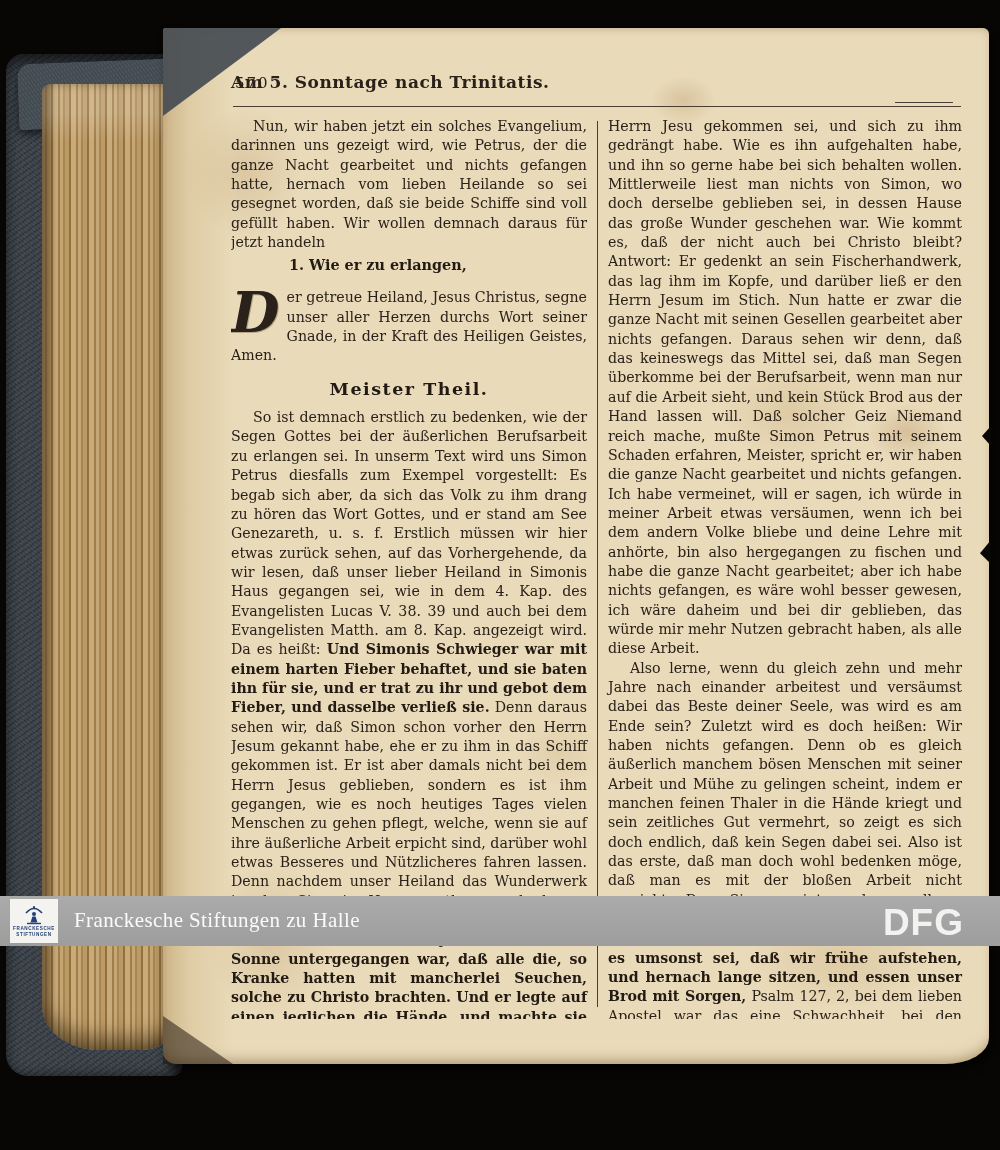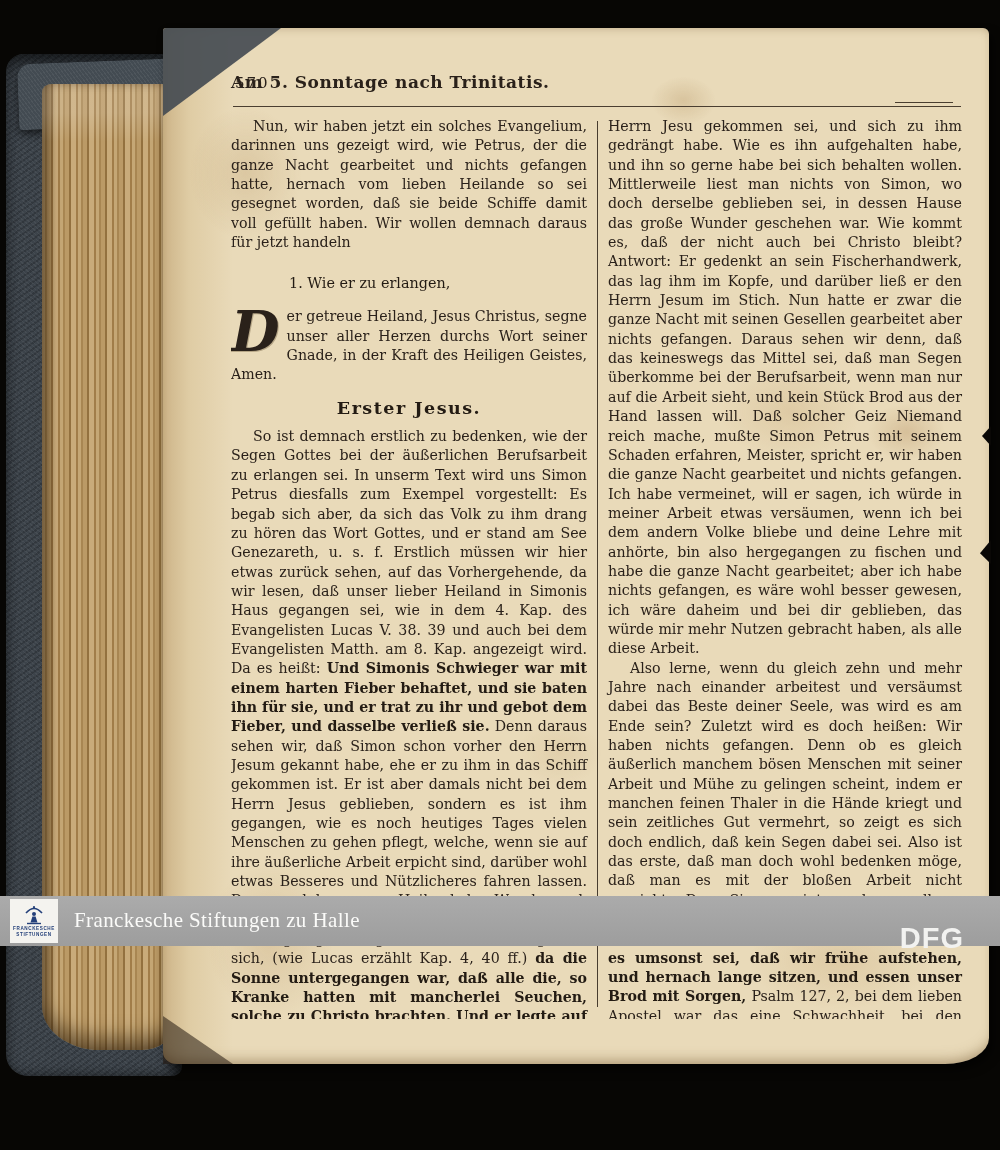--- a/index.html
+++ b/index.html
@@ -71,42 +71,42 @@
   .column{font-size:14.2px;line-height:19.35px;text-align:justify;
     hyphens:auto;-webkit-hyphens:auto;}
   .column.left{width:356px;}
   .column.right{width:354px;}
   .col-divider{width:1px;background:#473c2e;margin:4px 10px 12px 10px;}
   .column p{margin:0;}
   p.indent{text-indent:22px;}
   .bold{font-weight:700;color:#231b13;margin-top:44px;}
   .subject-heading{font-weight:700;text-align:center;font-size:14.8px;
     margin-top:7px !important;letter-spacing:.2px;color:#231b13;}
-  .list{margin:21px 0 4px 58px;font-weight:400;color:#231b13;line-height:21px;
+  .list{margin:2px 0 4px 58px;font-weight:700;color:#231b13;line-height:21px;
     font-size:14.4px;}
   .invocation{margin-top:13px !important;}
   .drop-cap{float:left;font-size:56px;line-height:44px;padding:2px 7px 0 0;
     font-style:italic;font-weight:700;color:#2a211a;
     text-shadow:1px 1px 0 rgba(90,70,40,.35);}
   .part-heading{margin:14px 0 9px 0;text-align:center;font-weight:700;font-size:17.5px;
     letter-spacing:1.5px;color:#231b13;}
 
   
   .footer-bar{position:absolute;left:0;bottom:0;width:1000px;height:50px;
     background:linear-gradient(180deg,#ababab,#9d9d9d);}
   .logo-box{position:absolute;left:10px;top:3px;width:48px;height:44px;
     background:#f4f3ef;display:flex;flex-direction:column;align-items:center;
     justify-content:center;gap:1px;}
   .logo-box svg{display:block;}
   .logo-text{font-family:"Liberation Sans", sans-serif;font-size:4.6px;line-height:5.4px;
     color:#24407a;text-align:center;letter-spacing:.6px;font-weight:700;}
   .institution{position:absolute;left:74px;top:12px;font-family:Liberation Serif, serif;
     font-size:21px;color:#fbfbf9;letter-spacing:.4px;}
-  .dfg{position:absolute;right:36px;top:26px;font-family:"Liberation Sans", sans-serif;
-    font-weight:800;font-size:29px;letter-spacing:1px;color:#f2f2f0;
+  .dfg{position:absolute;right:36px;top:6px;font-family:"Liberation Sans", sans-serif;
+    font-weight:800;font-size:37px;letter-spacing:1px;color:#f2f2f0;
     transform:scaleY(1.02);}
 </style>
 </head>
 <body>
 
 <div class="stage">
 
   <div class="cover"></div>
   <div class="cover-corner"></div>
   <div class="fore-edge"></div>
@@ -120,28 +120,28 @@
 
     <div class="page-inner">
       <div class="page-header">
         <span class="page-number">570</span>
         <span class="running-title">Am 5. Sonntage nach Trinitatis.</span>
       </div>
       <div class="header-rule"></div>
 
       <div class="columns">
         <div class="column left">
-          <p class="indent"><span>Nun, wir haben jetzt ein solches Evangelium, darinnen uns gezeigt wird, wie Petrus, der die ganze Nacht gearbeitet und nichts gefangen hatte, hernach vom lieben Heilande so sei gesegnet worden, daß sie beide Schiffe damit voll gefüllt haben. Wir wollen demnach daraus für jetzt handeln</span></p>
+          <p class="indent"><span>Nun, wir haben jetzt ein solches Evangelium, darinnen uns gezeigt wird, wie Petrus, der die ganze Nacht gearbeitet und nichts gefangen hatte, hernach vom lieben Heilande so sei gesegnet worden, daß sie beide Schiffe sind voll gefüllt haben. Wir wollen demnach daraus für jetzt handeln</span></p>
           <div class="list">
             <div>1. Wie er zu erlangen,</div>
           </div>
           <p class="invocation">
             <span class="drop-cap">D</span><span>er getreue Heiland, Jesus Christus, segne unser aller Herzen durchs Wort seiner Gnade, in der Kraft des Heiligen Geistes, Amen.</span>
           </p>
-          <div class="part-heading">Erster Jesus.</div>
+          <div class="part-heading">Meister Theil.</div>
           <p class="indent"><span>So ist demnach erstlich zu bedenken, wie der Segen Gottes bei der äußerlichen Berufsarbeit zu erlangen sei. In unserm Text wird uns Simon Petrus diesfalls zum Exempel vorgestellt: Es begab sich aber, da sich das Volk zu ihm drang zu hören das Wort Gottes, und er stand am See Genezareth, u. s. f. Erstlich müssen wir hier etwas zurück sehen, auf das Vorhergehende, da wir lesen, daß unser lieber Heiland in Simonis Haus gegangen sei, wie in dem 4. Kap. des Evangelisten Lucas V. 38. 39 und auch bei dem Evangelisten Matth. am 8. Kap. angezeigt wird. Da es heißt: </span><span class="bold">Und Simonis Schwieger war mit einem harten Fieber behaftet, und sie baten ihn für sie, und er trat zu ihr und gebot dem Fieber, und dasselbe verließ sie.</span><span> Denn daraus sehen wir, daß Simon schon vorher den Herrn Jesum gekannt habe, ehe er zu ihm in das Schiff gekommen ist. Er ist aber damals nicht bei dem Herrn Jesus geblieben, sondern es ist ihm gegangen, wie es noch heutiges Tages vielen Menschen zu gehen pflegt, welche, wenn sie auf ihre äußerliche Arbeit erpicht sind, darüber wohl etwas Besseres und Nützlicheres fahren lassen. Denn nachdem unser Heiland das Wunderwerk in des Simonis Hause gethan, und dessen Schwieger gesund gemacht hatte, so begab es sich, (wie Lucas erzählt Kap. 4, 40 ff.) </span><span class="bold">da die Sonne untergegangen war, daß alle die, so Kranke hatten mit mancherlei Seuchen, solche zu Christo brachten. Und er legte auf einen jeglichen die Hände, und machte sie gesund. Es fuhren auch die Teufel aus von Vielen, schrieen und sprachen: Du bist Christus der Sohn Gottes. Und er bedrohte sie, und ließ sie nicht reden, denn sie wußten, daß er Christus war. Da es aber Tag ward, ging er hinaus in eine wüste Stätte, und das Volk suchte ihn, und kamen zu ihm, und hielten ihn auf, daß er nicht von ihnen ging.</span></p>
         </div>
 
         <div class="col-divider"></div>
 
         <div class="column right">
           <p><span>Herrn Jesu gekommen sei, und sich zu ihm gedrängt habe. Wie es ihn aufgehalten habe, und ihn so gerne habe bei sich behalten wollen. Mittlerweile liest man nichts von Simon, wo doch derselbe geblieben sei, in dessen Hause das große Wunder geschehen war. Wie kommt es, daß der nicht auch bei Christo bleibt? Antwort: Er gedenkt an sein Fischerhandwerk, das lag ihm im Kopfe, und darüber ließ er den Herrn Jesum im Stich. Nun hatte er zwar die ganze Nacht mit seinen Gesellen gearbeitet aber nichts gefangen. Daraus sehen wir denn, daß das keineswegs das Mittel sei, daß man Segen überkomme bei der Berufsarbeit, wenn man nur auf die Arbeit sieht, und kein Stück Brod aus der Hand lassen will. Daß solcher Geiz Niemand reich mache, mußte Simon Petrus mit seinem Schaden erfahren, Meister, spricht er, wir haben die ganze Nacht gearbeitet und nichts gefangen. Ich habe vermeinet, will er sagen, ich würde in meiner Arbeit etwas versäumen, wenn ich bei dem andern Volke bliebe und deine Lehre mit anhörte, bin also hergegangen zu fischen und habe die ganze Nacht gearbeitet; aber ich habe nichts gefangen, es wäre wohl besser gewesen, ich wäre daheim und bei dir geblieben, das würde mir mehr Nutzen gebracht haben, als alle diese Arbeit.</span></p>
           <p class="indent"><span>Also lerne, wenn du gleich zehn und mehr Jahre nach einander arbeitest und versäumst dabei das Beste deiner Seele, was wird es am Ende sein? Zuletzt wird es doch heißen: Wir haben nichts gefangen. Denn ob es gleich äußerlich manchem bösen Menschen mit seiner Arbeit und Mühe zu gelingen scheint, indem er manchen feinen Thaler in die Hände kriegt und sein zeitliches Gut vermehrt, so zeigt es sich doch endlich, daß kein Segen dabei sei. Also ist das erste, daß man doch wohl bedenken möge, daß man es mit der bloßen Arbeit nicht ausrichte. Denn Simon meinte auch, er wolle es gar gut machen, da er Jesum dahinten ließ und zur Arbeit eilte. Aber traf nicht bei ihm ein, </span><span class="bold">daß es umsonst sei, daß wir frühe aufstehen, und hernach lange sitzen, und essen unser Brod mit Sorgen,</span><span> Psalm 127, 2, bei dem lieben Apostel war das eine Schwachheit, bei den meisten aber ist es ein Zeichen ihres herrschenden Weltsinnes. Denn da siehet man, wie mancher Mensch es sich in seinem Leben so sauer werden läßt, wie er so geschäftig ist, daß er ihm des Tages keine Stunde, ja nicht eine halbe oder viertel Stunde zum Gebet nimmt, es muß immer gelaufen, gerannt und gearbeitet sein.</span></p>
 
         </div>

